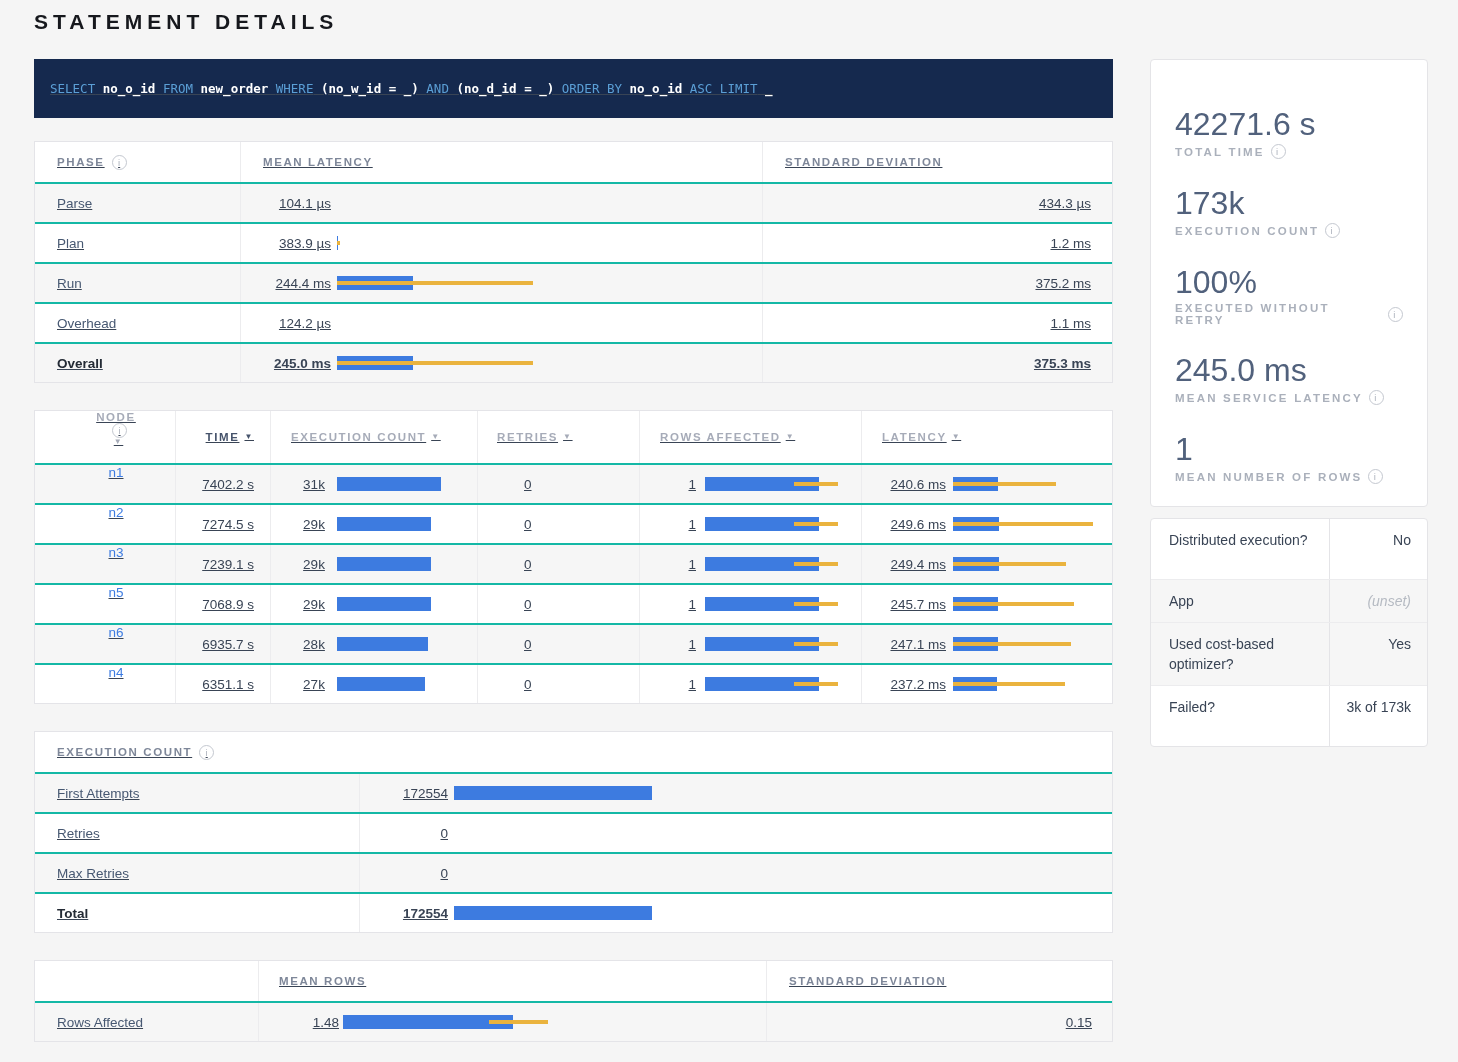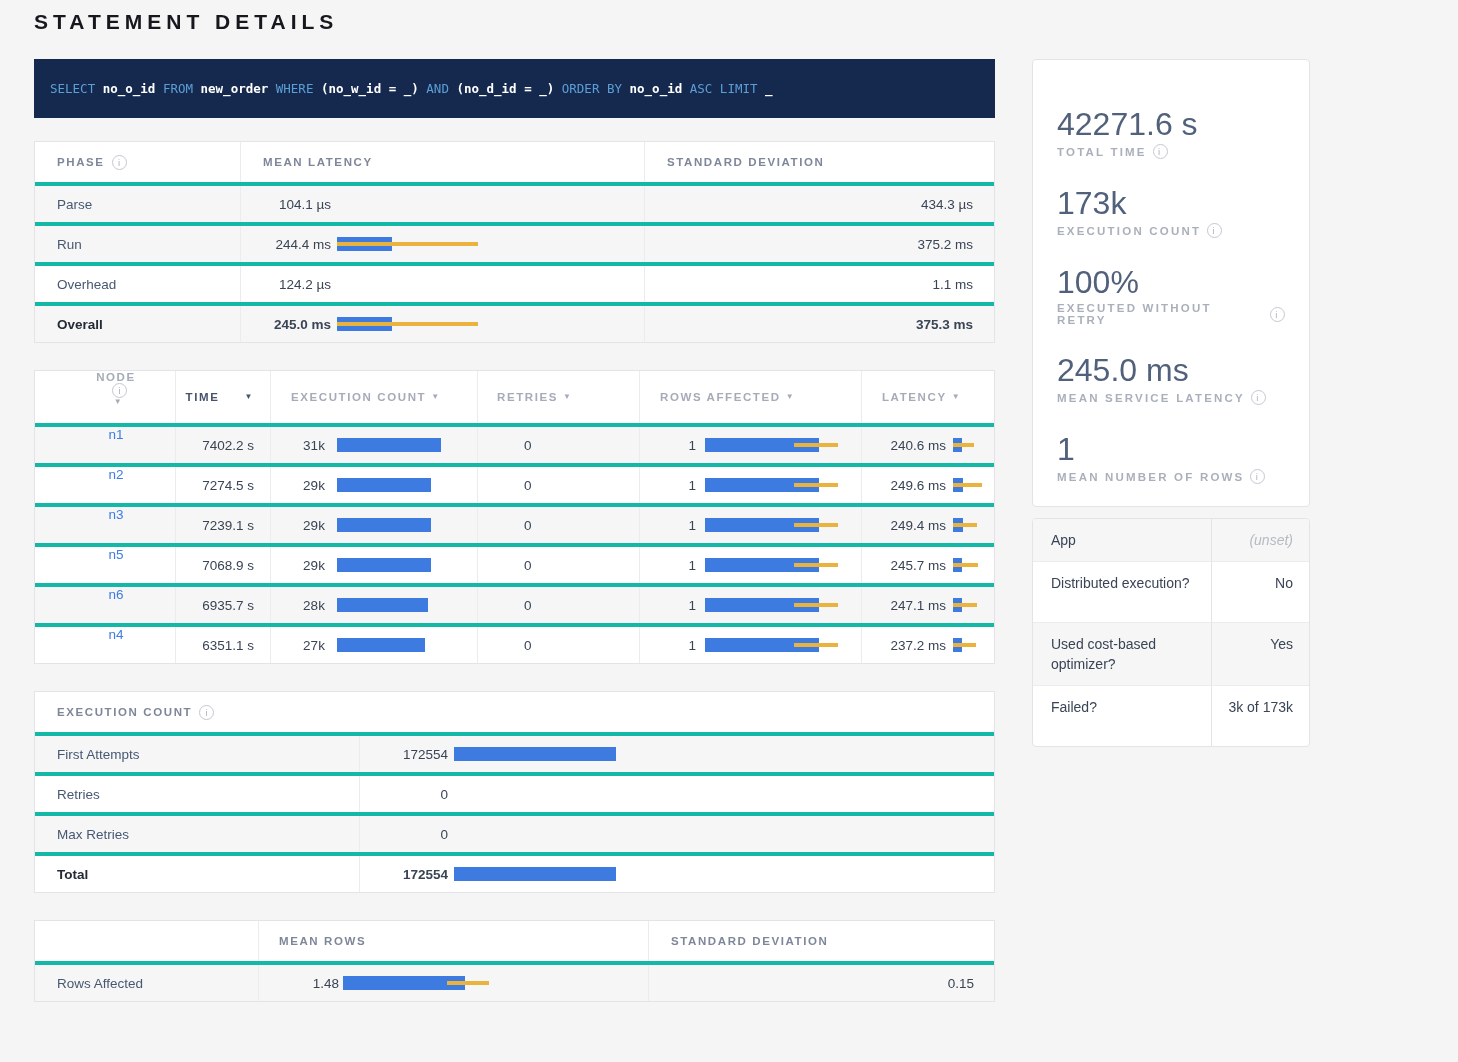--- a/index.html
+++ b/index.html
@@ -10,36 +10,36 @@
     font-family:"Liberation Sans", sans-serif;
     color:#394455;
     overflow:hidden;
   }
   .page { padding:10px 30px 0 34px; }
   .page-title {
     font-size:21px; font-weight:700; letter-spacing:5px;
     color:#16181d; margin:0 0 25px 0;
   }
   .content { display:flex; align-items:flex-start; }
-  .main-col { width:961px; flex:none; }
+  .main-col { width:1079px; flex:none;text-decoration:underline; }
   .side-col { width:278px; flex:none; margin-left:37px; }
 
   
   .sql-box {
     background:#15294e; min-height:59px;
     display:flex; align-items:center;
     padding:10px 16px; margin-bottom:23px;
   }
   .sql-box code { font-family:"DejaVu Sans Mono", monospace; font-size:12.5px; line-height:18px; white-space:pre-wrap; }
   .sql-box .kw { color:#5b9fd6; font-weight:400; }
   .sql-box .id { color:#ffffff; font-weight:700; }
 
   
   .tbl { background:#ffffff; border:1px solid #e4e4e8; margin-bottom:27px; }
-  .trow { display:flex; align-items:center; height:40px; border-top:4px solid #14b8a6; font-size:13.5px; }
+  .trow { display:flex; align-items:center; height:40px; border-top:2px solid #14b8a6; font-size:13.5px; }
   .trow.head { border-top:none; }
   .trow.alt { background:#f6f6f6; }
   .th { font-size:11.5px; font-weight:700; letter-spacing:1.6px; color:#7e8799; }
   .th.sortable { color:#a6abb8; cursor:pointer; }
   .th.active { color:#46536b; }
   .sort-arrow { font-size:8px; margin-left:5px; position:relative; top:-1px; }
   .info-icon {
     display:inline-flex; align-items:center; justify-content:center;
     width:15px; height:15px; border:1px solid #c4c8d0; border-radius:50%;
     color:#aeb3bd; font-size:9.5px; font-style:normal; font-weight:400;
@@ -59,21 +59,21 @@
   
   .p-c1 { width:206px; padding-left:22px; border-right:1px solid #ececee; }
   .p-c2 { flex:1; padding:0 8px 0 22px; }
   .p-c2 .val { width:68px; text-align:right; flex:none; margin-right:6px; display:block; }
   .p-c3 { width:350px; border-left:1px solid #ececee; justify-content:flex-end; padding-right:21px; }
   .trow.head .p-c3 { justify-content:flex-start; padding-left:22px; }
 
   
   .node-head { height:52px; }
   .n-c1 { width:141px; padding-left:22px; border-right:1px solid #ececee;flex-direction:column; }
-  .n-c2 { width:95px;  justify-content:flex-end; padding-right:16px; border-right:1px solid #ececee;gap:20px; }
+  .n-c2 { width:95px;  justify-content:flex-end; padding-right:16px; border-right:1px solid #ececee; }
   .n-c3 { width:207px; padding:0 8px 0 20px; border-right:1px solid #ececee; }
   .n-c3 .val { width:46px; text-align:center; flex:none; display:block; }
   .n-c4 { width:162px; padding-left:46px; border-right:1px solid #ececee; }
   .n-c5 { width:222px; padding:0 8px; border-right:1px solid #ececee; }
   .n-c5 .val { width:48px; text-align:right; flex:none; margin-right:9px; display:block; }
   .n-c6 { flex:1; padding:0 10px 0 19px; }
   .n-c6 .val { width:65px; text-align:right; flex:none; margin-right:7px; display:block; }
   .trow.head .n-c2 { justify-content:flex-end; }
   .trow.head .n-c3, .trow.head .n-c5, .trow.head .n-c6 { padding-left:20px; }
   .node-link { color:#3d7ce2; text-decoration:none; cursor:pointer; }
@@ -141,20 +141,35 @@
               <span class="rlabel">Parse</span>
             </div>
           <div class="cell p-c2">
               <span class="val num">104.1 µs</span>
               <div class="barbox"></div>
             </div>
           <div class="cell p-c3">
               <span class="num">434.3 µs</span>
             </div>
         </div>
+        <div class="trow">
+          <div class="cell p-c1">
+              <span class="rlabel">Plan</span>
+            </div>
+          <div class="cell p-c2">
+              <span class="val num">383.9 µs</span>
+              <div class="barbox">
+                <div class="bar-blue" style="width: 0.3%;"></div>
+                <div class="bar-yellow" style="left: 0%; width: 0.7%;"></div>
+              </div>
+            </div>
+          <div class="cell p-c3">
+              <span class="num">1.2 ms</span>
+            </div>
+        </div>
         <div class="trow alt">
           <div class="cell p-c1">
               <span class="rlabel">Run</span>
             </div>
           <div class="cell p-c2">
               <span class="val num">244.4 ms</span>
               <div class="barbox">
                 <div class="bar-blue" style="width: 18.3%;"></div>
                 <div class="bar-yellow" style="left: 0%; width: 47%;"></div>
               </div>
@@ -520,28 +535,28 @@
         <div class="stat">
           <div class="stat-value">1</div>
           <div class="stat-label">
               <span>MEAN NUMBER OF ROWS</span>
               <span class="info-icon">i</span>
             </div>
         </div>
       </div>
 
       <div class="card props-card">
+        <div class="prop-row tall">
+          <div class="prop-label">Distributed execution?</div>
+          <div class="prop-value">No</div>
+        </div>
         <div class="prop-row alt">
           <div class="prop-label">App</div>
           <div class="prop-value muted">(unset)</div>
         </div>
-        <div class="prop-row tall">
-          <div class="prop-label">Distributed execution?</div>
-          <div class="prop-value">No</div>
-        </div>
         <div class="prop-row tall alt">
           <div class="prop-label">Used cost-based optimizer?</div>
           <div class="prop-value">Yes</div>
         </div>
         <div class="prop-row tall">
           <div class="prop-label">Failed?</div>
           <div class="prop-value">3k of 173k</div>
         </div>
       </div>
     </div>

